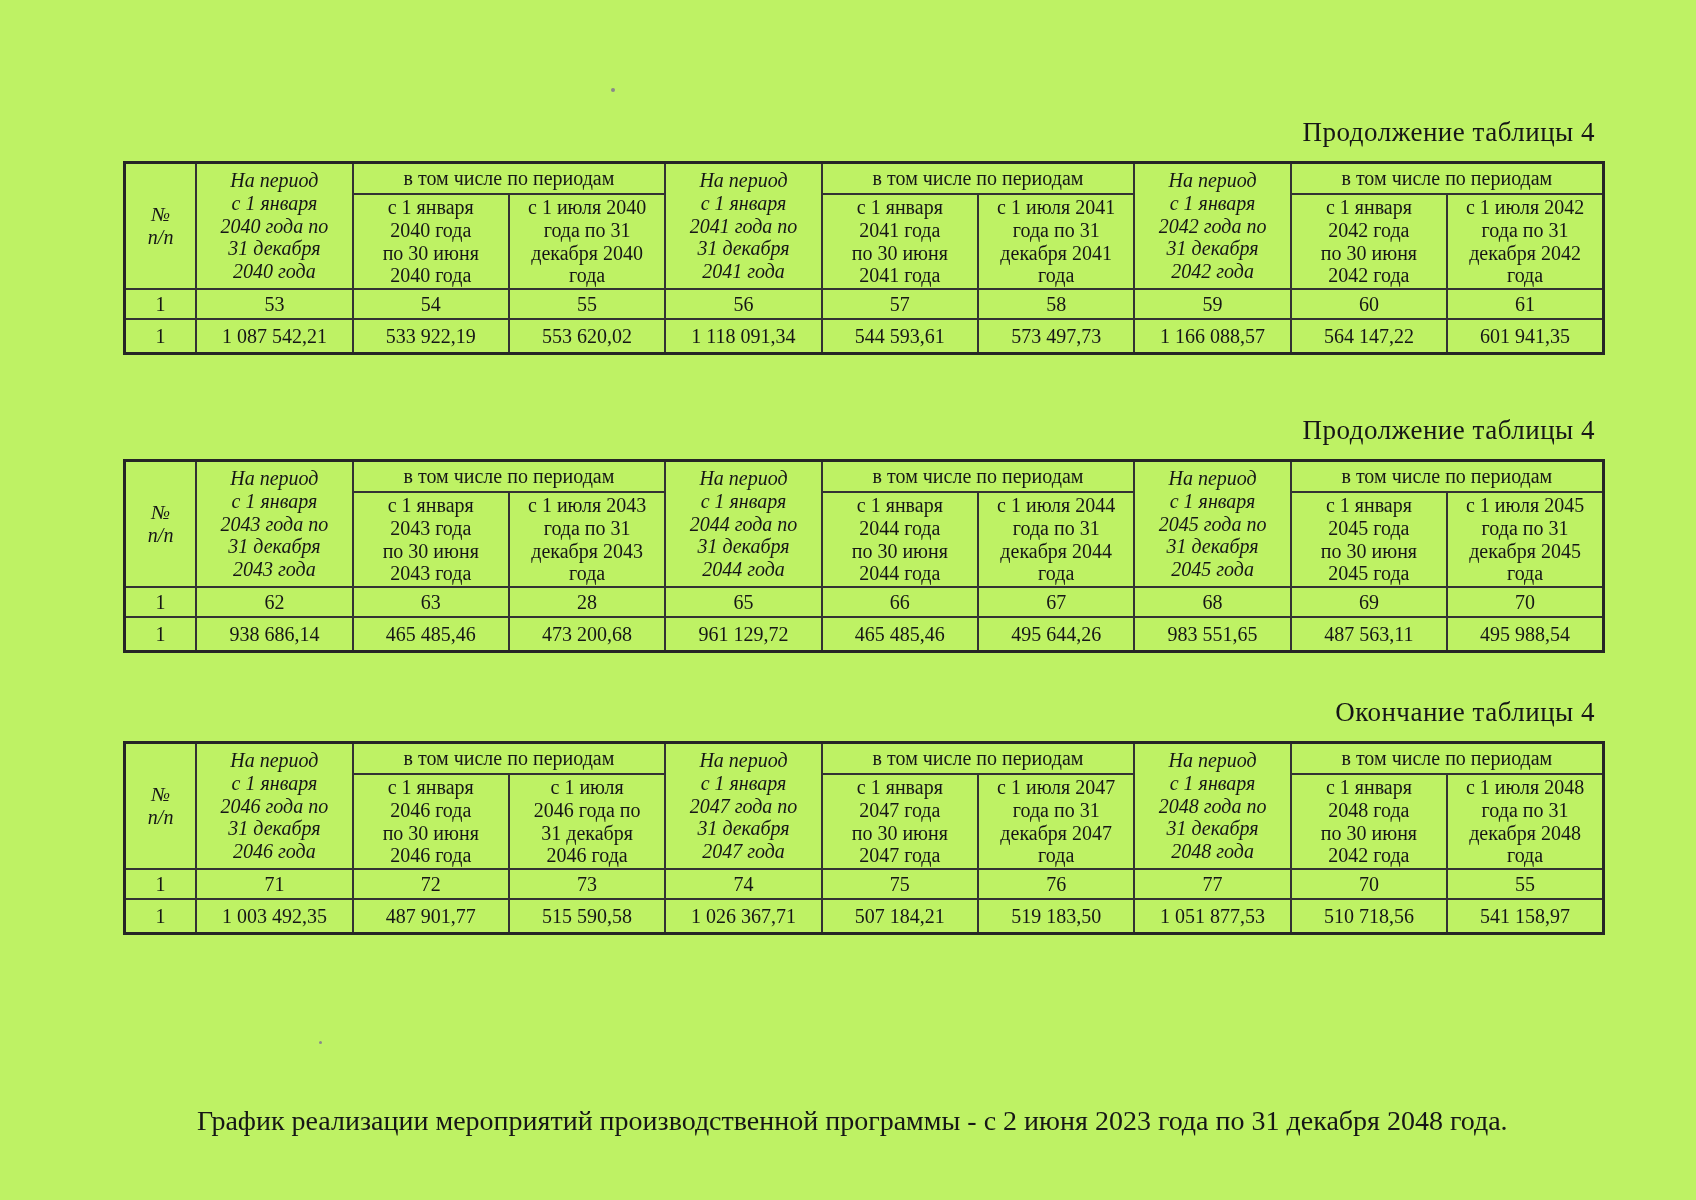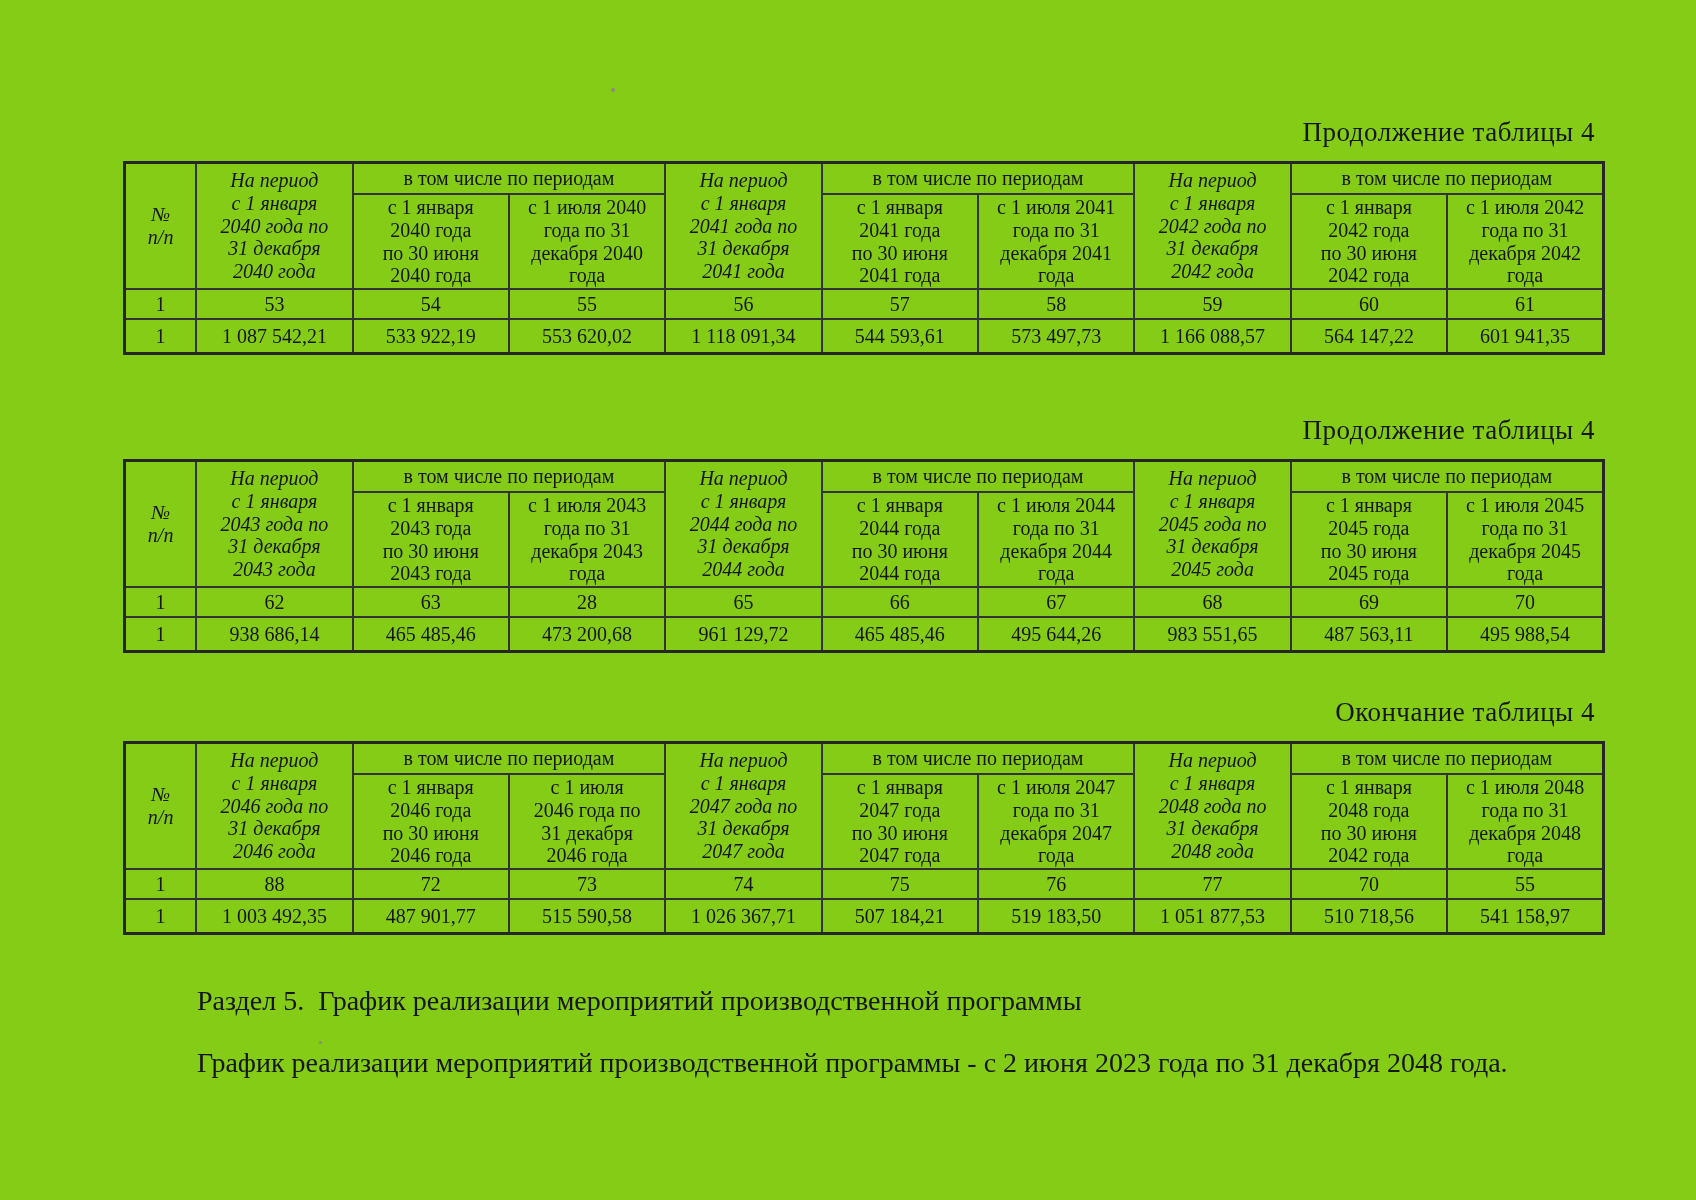--- a/index.html
+++ b/index.html
@@ -1,20 +1,20 @@
 <!DOCTYPE html>
 <html><head>
 <meta charset="utf-8">
 <style>
   html,body { margin:0; padding:0; background:#e8e8e8; }
   .sheet {
     position:relative;
     width:1696px; height:1200px;
     margin:0 auto;
-    background:#84cc16;
+    background:#bef264;
     font-family:"Liberation Serif","DejaVu Serif",serif;
     color:#161616;
     overflow:hidden;
   }
   .tbl-block { position:absolute; left:123px; width:1482px; }
   .tbl-caption {
     font-size:27px; line-height:32px;
     text-align:right; padding-right:10px;
     margin-bottom:13px;
     letter-spacing:.5px;
@@ -294,21 +294,21 @@
 2048 года
 по 30 июня
 2042 года</td>
           <td class="sub">с 1 июля 2048
 года по 31
 декабря 2048
 года</td>
         </tr>
         <tr>
           <td class="num">1</td>
-          <td class="num">88</td>
+          <td class="num">71</td>
           <td class="num">72</td>
           <td class="num">73</td>
           <td class="num">74</td>
           <td class="num">75</td>
           <td class="num">76</td>
           <td class="num">77</td>
           <td class="num">70</td>
           <td class="num">55</td>
         </tr>
         <tr>
@@ -320,19 +320,18 @@
           <td class="val">507 184,21</td>
           <td class="val">519 183,50</td>
           <td class="val">1 051 877,53</td>
           <td class="val">510 718,56</td>
           <td class="val">541 158,97</td>
         </tr>
       </tbody>
     </table>
   </section>
 
-  <p class="para" style="top:956px">Раздел 5.  График реализации мероприятий производственной программы</p>
-  <p class="para" style="top:1018px">График реализации мероприятий производственной программы - с 2 июня 2023 года по 31 декабря 2048 года.</p>
+  <p class="para" style="top:1076px">График реализации мероприятий производственной программы - с 2 июня 2023 года по 31 декабря 2048 года.</p>
 
   <div class="speck s1"></div>
   <div class="speck s2"></div>
 
 </div>
 
 </body></html>

